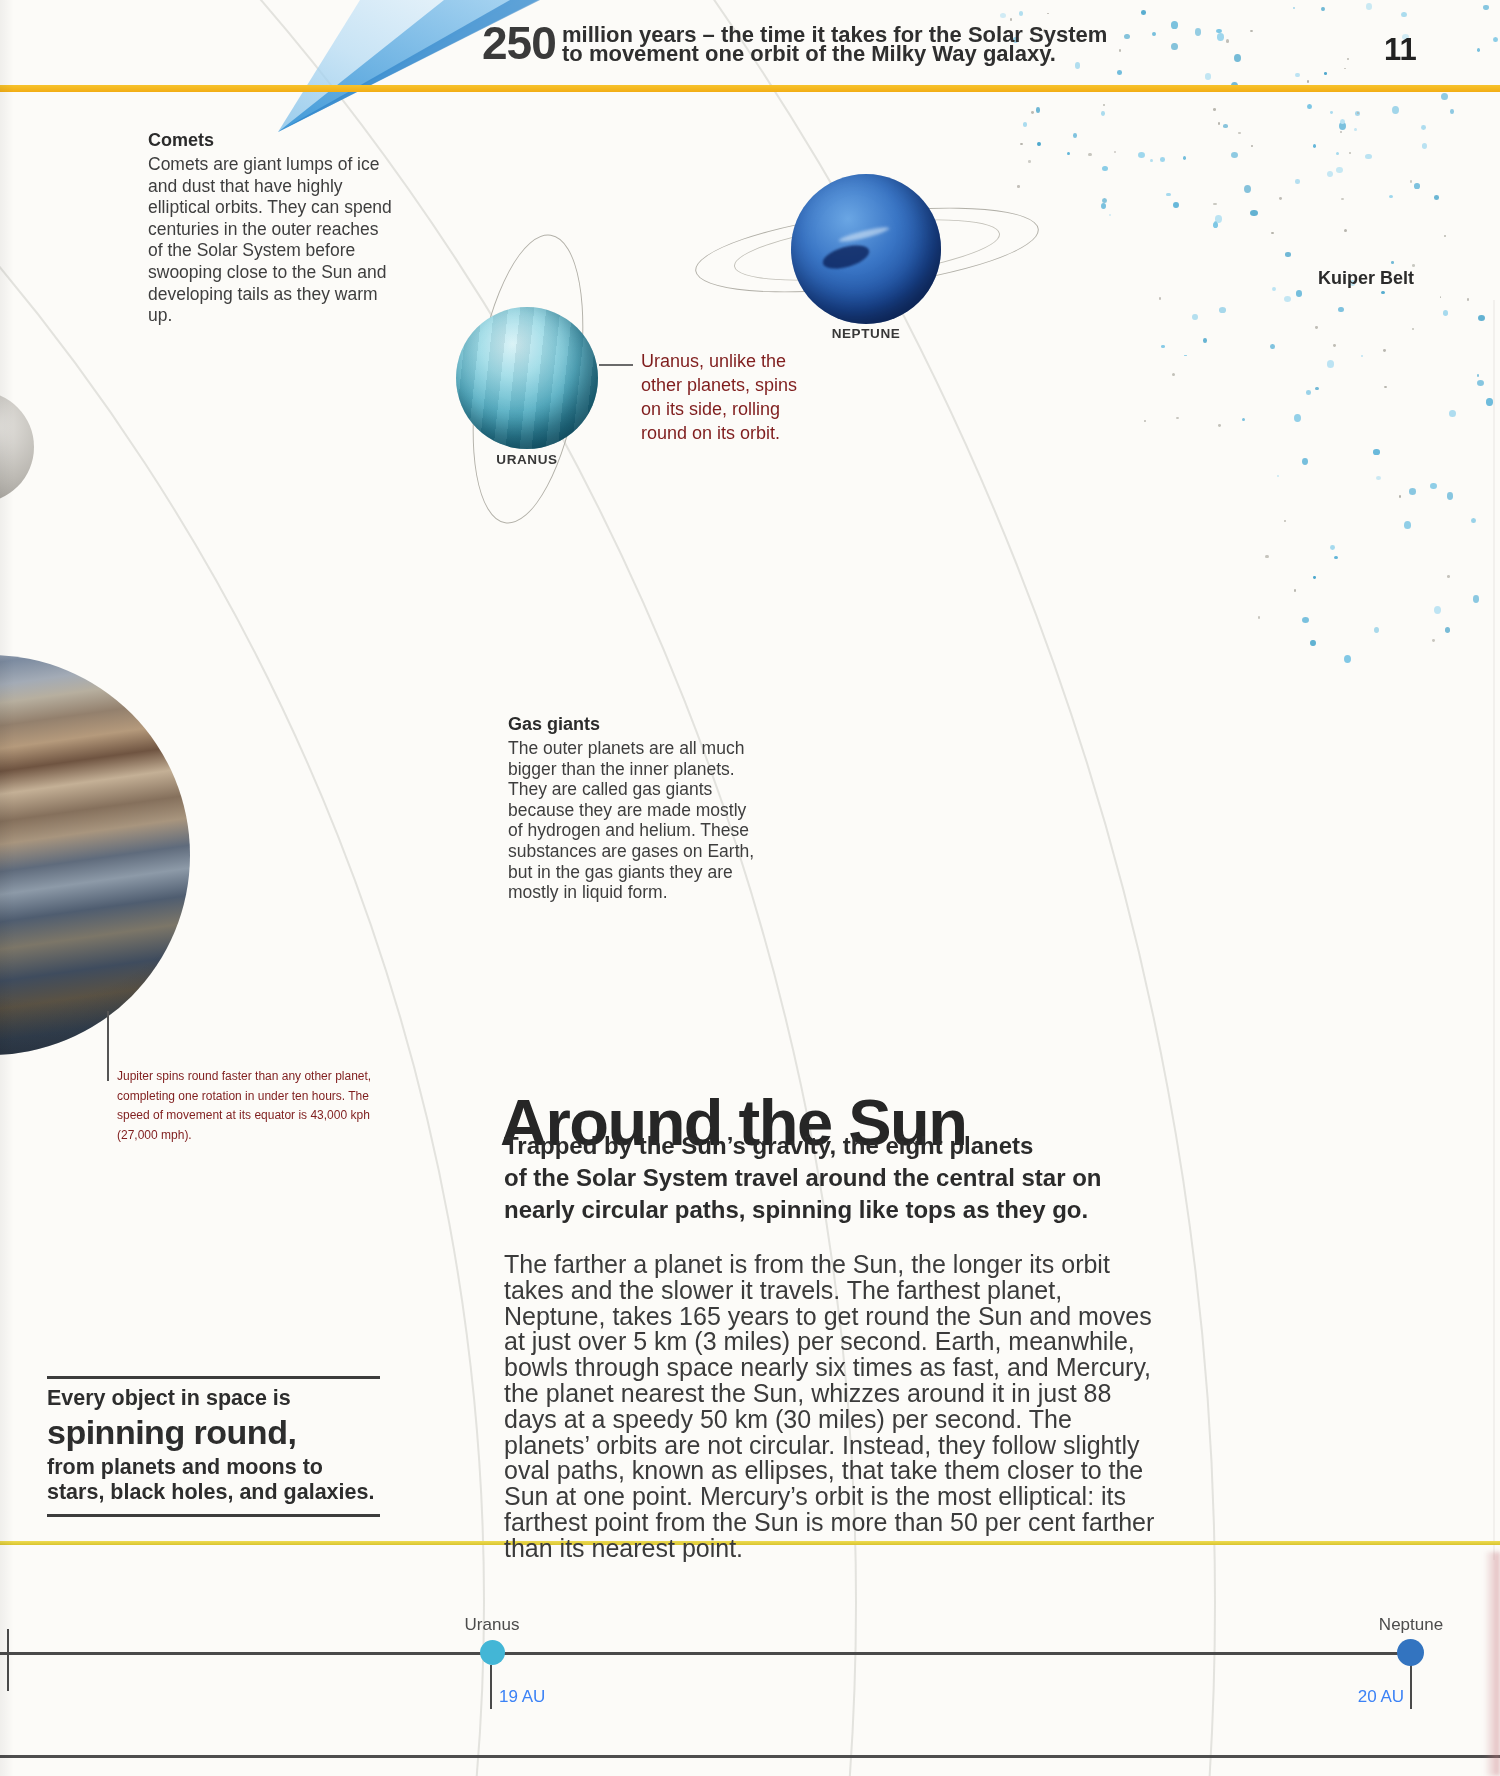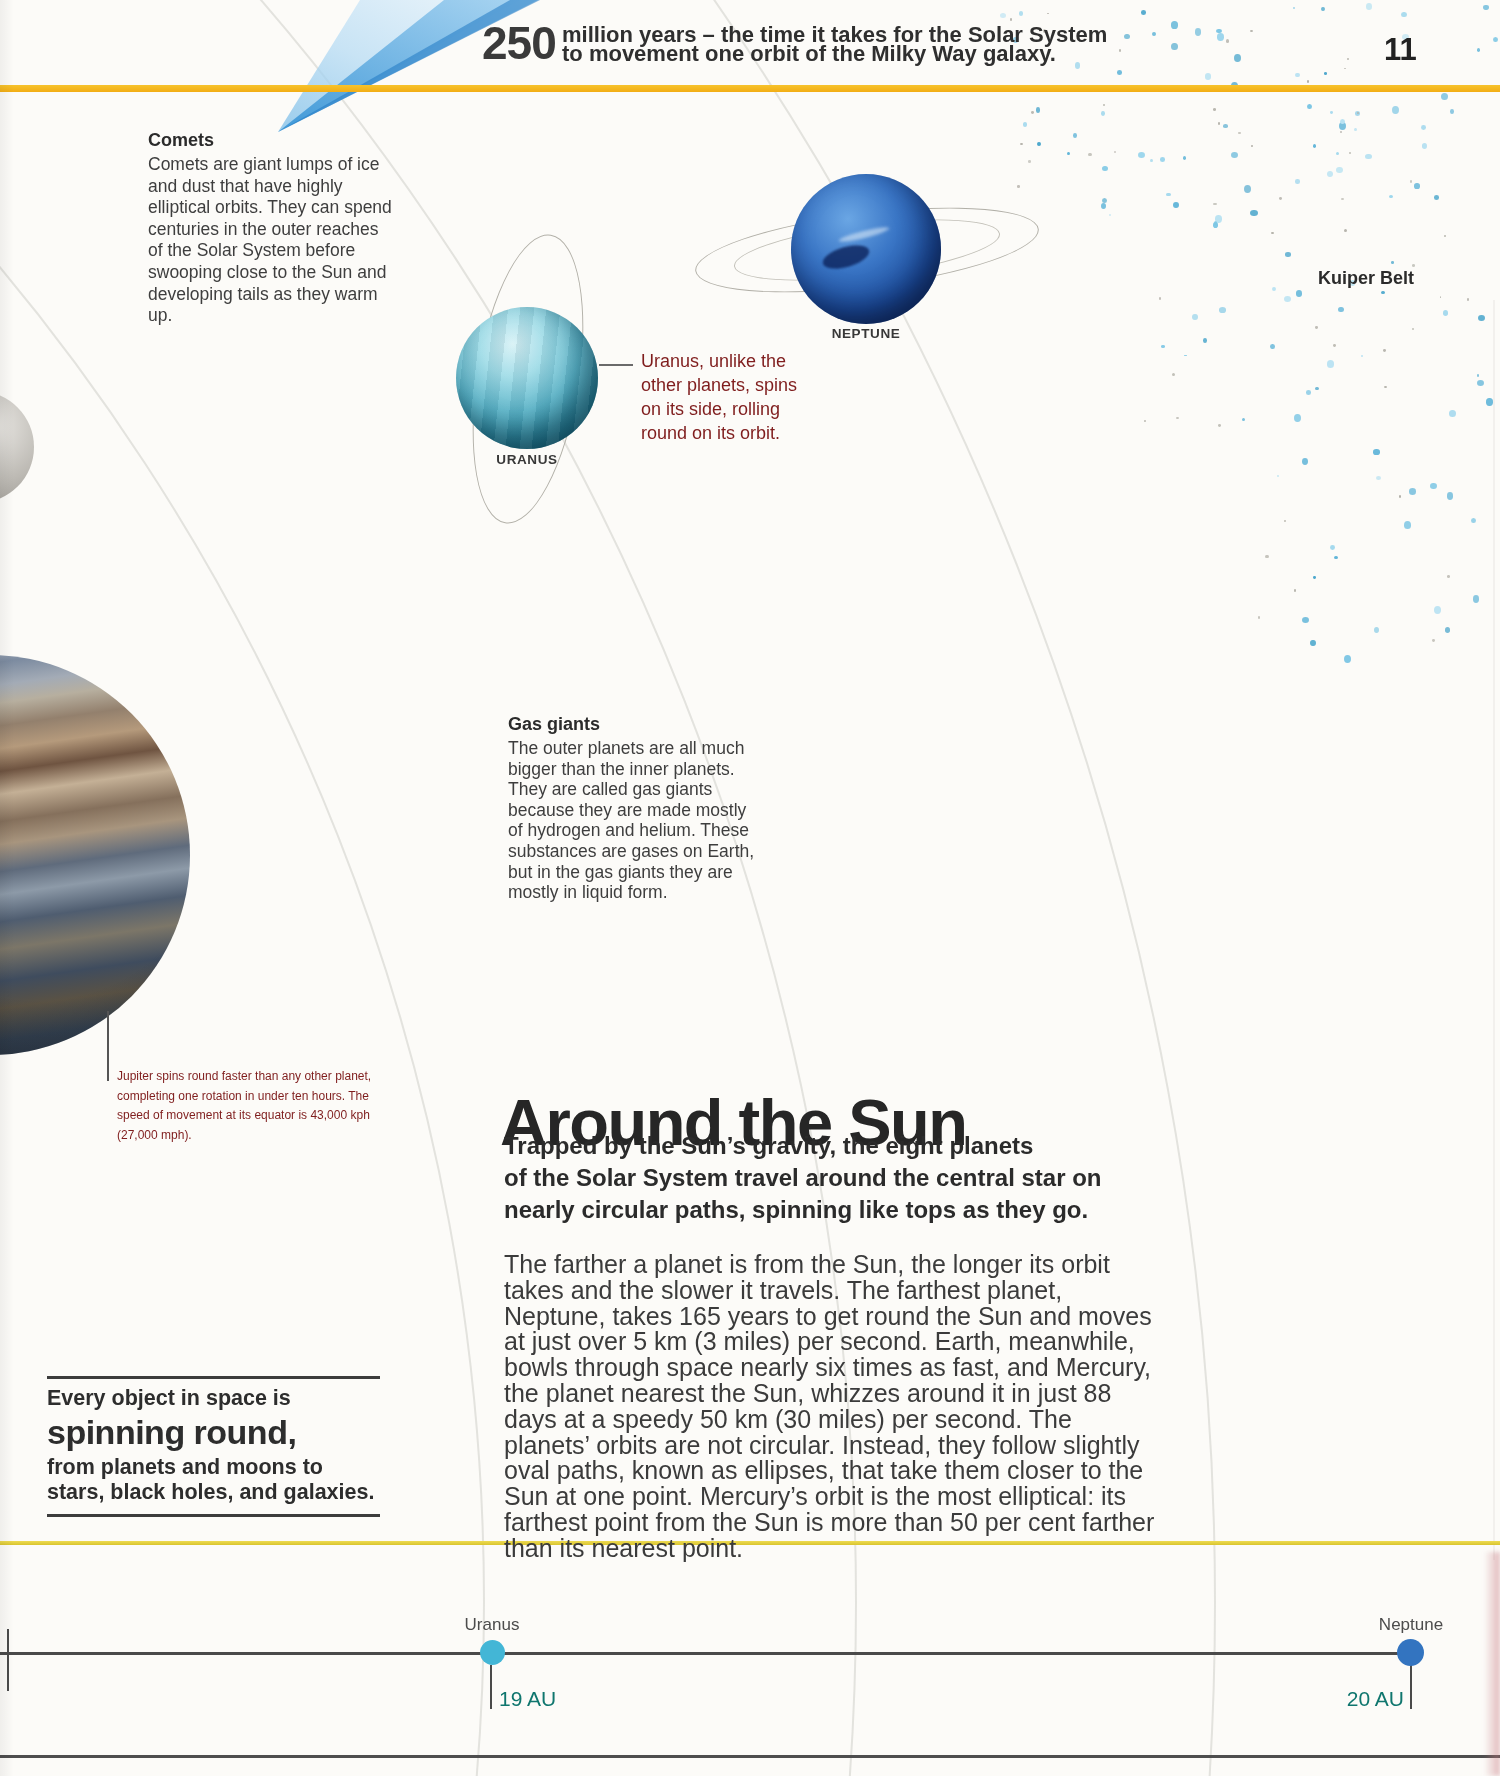--- a/index.html
+++ b/index.html
@@ -93,21 +93,21 @@
   .pq-4{font-size:21.5px;font-weight:bold;}
   .pull-quote .rule.bottom{margin-top:9px;}
   .rule-yellow-bottom{position:absolute;left:0;top:1541px;width:100%;height:3.5px;
     background:linear-gradient(180deg,#eedb52,#d9c52e);z-index:3;}
   
   .scalebar-line{position:absolute;left:0;top:1652px;width:1422px;height:2.5px;background:#4a4a4a;z-index:4;}
   .scalebar-left-tick{position:absolute;left:7px;top:1629px;width:2px;height:62px;background:#4a4a4a;z-index:4;}
   .marker-label{position:absolute;font-size:17px;color:#4c4c4c;z-index:5;}
   .marker-dot{position:absolute;border-radius:50%;z-index:5;}
   .marker-tick{position:absolute;width:2px;height:44px;top:1665px;background:#4a4a4a;z-index:4;}
-  .marker-value{position:absolute;font-size:21px;color:#0f766e;top:1687px;z-index:5;}
+  .marker-value{position:absolute;font-size:17px;color:#3b82f6;top:1687px;z-index:5;}
   #uranus-m-label{left:432px;top:1615px;width:120px;text-align:center;}
   #uranus-m-dot{left:480px;top:1640px;width:25px;height:25px;}
   #uranus-m-tick{left:490px;}
   #uranus-m-value{left:499px;}
   #neptune-m-label{left:1351px;top:1615px;width:120px;text-align:center;}
   #neptune-m-dot{left:1397px;top:1639px;width:27px;height:27px;}
   #neptune-m-tick{left:1410px;}
   #neptune-m-value{left:1330px;width:74px;text-align:right;}
   .rule-bottom{position:absolute;left:0;top:1755px;width:100%;height:3px;background:#4e4e4e;z-index:4;}
 </style>

